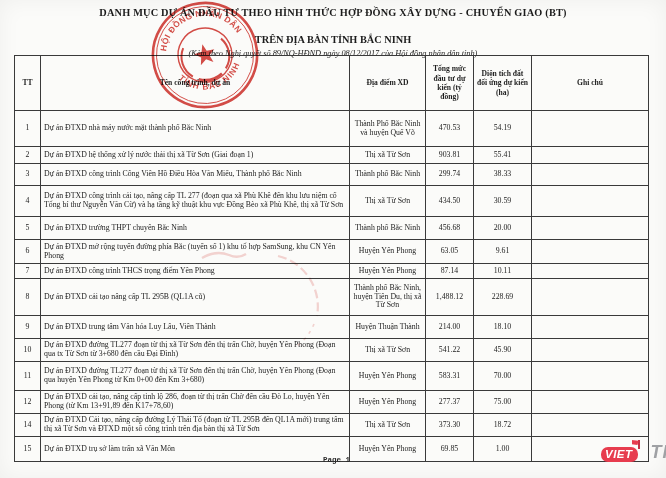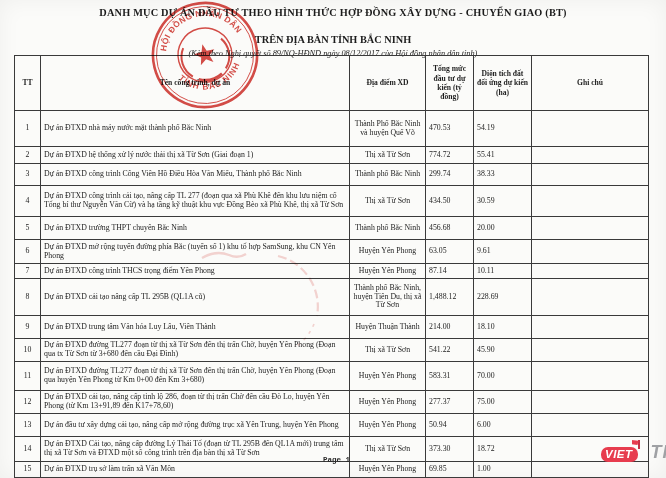--- a/index.html
+++ b/index.html
@@ -15,21 +15,21 @@
   
   table.doc{position:absolute;left:14px;top:55px;width:634px;border-collapse:collapse;table-layout:fixed;}
   table.doc th,table.doc td{border:1px solid #3a3a3a;overflow:hidden;vertical-align:middle;}
   table.doc th{font-size:7.6px;font-weight:bold;text-align:center;padding:1px 2px;line-height:1.25;height:52px;}
   table.doc td{font-size:7.8px;line-height:1.15;padding:1px 3px;}
   col.c-tt{width:26px;} col.c-name{width:309px;} col.c-loc{width:76px;}
   col.c-inv{width:48px;} col.c-land{width:58px;} col.c-note{width:117px;}
   td.cell-tt{text-align:center;}
   td.cell-name{text-align:left;}
   td.cell-loc{text-align:center;padding:1px 2px;}
-  td.cell-num{text-align:left;padding-right:4px;margin-top:32px;}
+  td.cell-num{text-align:center;padding-right:4px;margin-top:32px;}
   tbody tr:nth-child(1) td{height:33px}  tbody tr:nth-child(2) td{height:14px}
   tbody tr:nth-child(3) td{height:19px}  tbody tr:nth-child(4) td{height:28px}
   tbody tr:nth-child(5) td{height:20px}  tbody tr:nth-child(6) td{height:21px}
   tbody tr:nth-child(7) td{height:12px}  tbody tr:nth-child(8) td{height:34px}
   tbody tr:nth-child(9) td{height:20px}  tbody tr:nth-child(10) td{height:20px}
   tbody tr:nth-child(11) td{height:26px} tbody tr:nth-child(12) td{height:20px}
   tbody tr:nth-child(13) td{height:20px} tbody tr:nth-child(14) td{height:22px}
   tbody tr:nth-child(15) td{height:13px}
 
   
@@ -120,21 +120,21 @@
           <td class="cell-name">Dự án ĐTXD nhà máy nước mặt thành phố Bắc Ninh</td>
           <td class="cell-loc">Thành Phố Bắc Ninh và huyện Quế Võ</td>
           <td class="cell-num">470.53</td>
           <td class="cell-num">54.19</td>
           <td class="cell-note"></td>
         </tr>
         <tr>
           <td class="cell-tt">2</td>
           <td class="cell-name">Dự án ĐTXD hệ thống xử lý nước thải thị xã Từ Sơn (Giai đoạn 1)</td>
           <td class="cell-loc">Thị xã Từ Sơn</td>
-          <td class="cell-num">774.72</td>
+          <td class="cell-num">903.81</td>
           <td class="cell-num">55.41</td>
           <td class="cell-note"></td>
         </tr>
         <tr>
           <td class="cell-tt">3</td>
           <td class="cell-name">Dự án ĐTXD công trình Công Viên Hồ Điều Hòa Văn Miếu, Thành phố Bắc Ninh</td>
           <td class="cell-loc">Thành phố Bắc Ninh</td>
           <td class="cell-num">299.74</td>
           <td class="cell-num">38.33</td>
           <td class="cell-note"></td>
@@ -205,28 +205,20 @@
         </tr>
         <tr>
           <td class="cell-tt">12</td>
           <td class="cell-name">Dự án ĐTXD cải tạo, nâng cấp tỉnh lộ 286, đoạn từ thị trấn Chờ đến cầu Đò Lo, huyện Yên Phong (từ Km 13+91,89 đến K17+78,60)</td>
           <td class="cell-loc">Huyện Yên Phong</td>
           <td class="cell-num">277.37</td>
           <td class="cell-num">75.00</td>
           <td class="cell-note"></td>
         </tr>
         <tr>
-          <td class="cell-tt">13</td>
-          <td class="cell-name">Dự án đầu tư xây dựng cải tạo, nâng cấp mở rộng đường trục xã Yên Trung, huyện Yên Phong</td>
-          <td class="cell-loc">Huyện Yên Phong</td>
-          <td class="cell-num">50.94</td>
-          <td class="cell-num">6.00</td>
-          <td class="cell-note"></td>
-        </tr>
-        <tr>
           <td class="cell-tt">14</td>
           <td class="cell-name">Dự án ĐTXD Cải tạo, nâng cấp đường Lý Thái Tổ (đoạn từ TL 295B đến QL1A mới) trung tâm thị xã Từ Sơn và ĐTXD một số công trình trên địa bàn thị xã Từ Sơn</td>
           <td class="cell-loc">Thị xã Từ Sơn</td>
           <td class="cell-num">373.30</td>
           <td class="cell-num">18.72</td>
           <td class="cell-note"></td>
         </tr>
         <tr>
           <td class="cell-tt">15</td>
           <td class="cell-name">Dự án ĐTXD trụ sở làm trấn xã Văn Môn</td>

